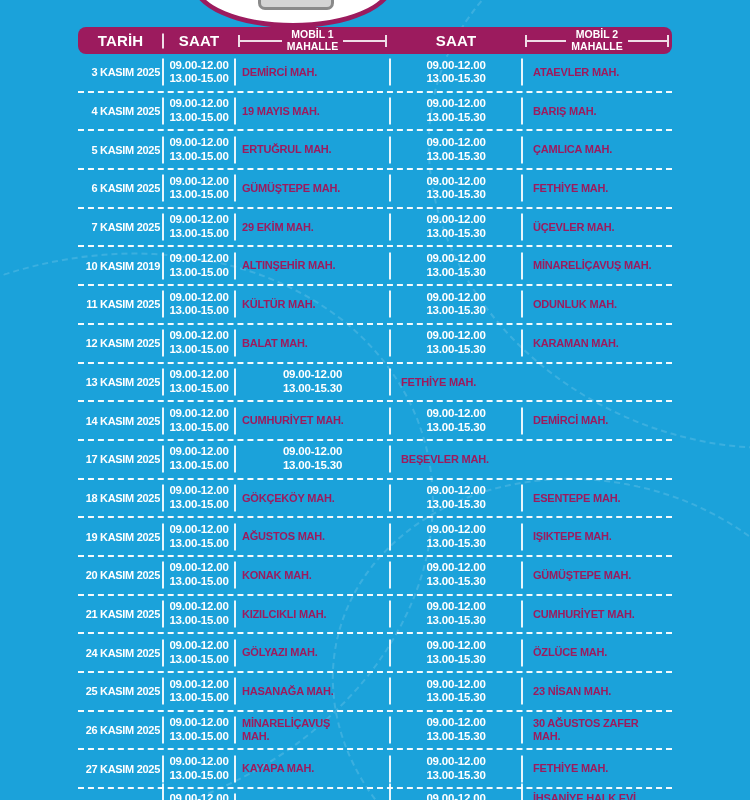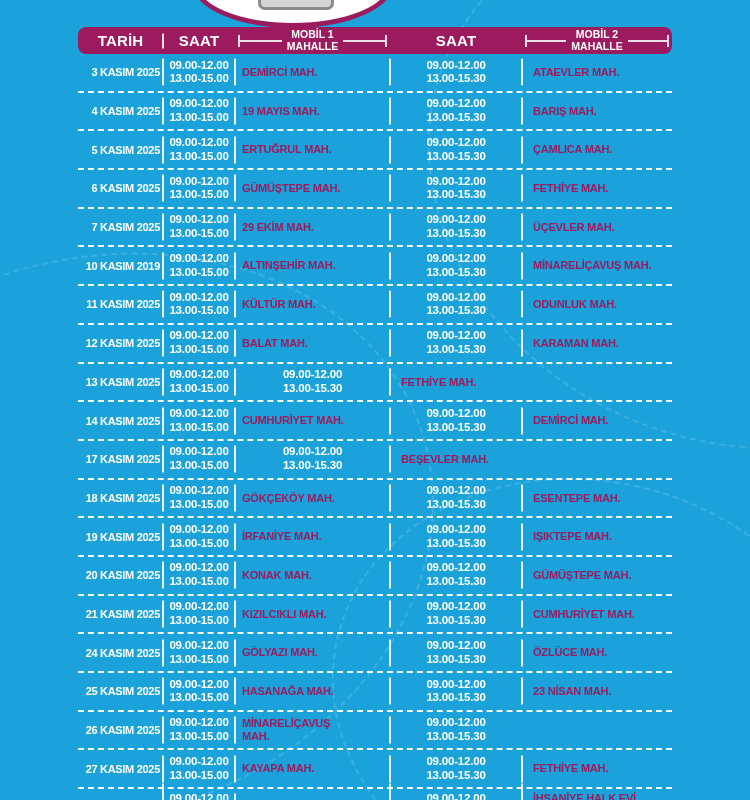--- a/index.html
+++ b/index.html
@@ -246,21 +246,21 @@
       <div>13.00-15.30</div>
     </div>
     <div class="cell c-mah c-mah2 vline">ESENTEPE MAH.</div>
   </div>
       <div class="row">
     <div class="cell c-date">19 KASIM 2025</div>
     <div class="cell c-saat vline">
       <div>09.00-12.00</div>
       <div>13.00-15.00</div>
     </div>
-    <div class="cell c-mah c-mah1 vline">İRFANİYE MAH.</div>
+    <div class="cell c-mah c-mah1 vline">AĞUSTOS MAH.</div>
     <div class="cell c-saat vline">
       <div>09.00-12.00</div>
       <div>13.00-15.30</div>
     </div>
     <div class="cell c-mah c-mah2 vline">IŞIKTEPE MAH.</div>
   </div>
       <div class="row">
     <div class="cell c-date">20 KASIM 2025</div>
     <div class="cell c-saat vline">
       <div>09.00-12.00</div>
@@ -316,20 +316,21 @@
     <div class="cell c-date">26 KASIM 2025</div>
     <div class="cell c-saat vline">
       <div>09.00-12.00</div>
       <div>13.00-15.00</div>
     </div>
     <div class="cell c-mah c-mah1 vline">MİNARELİÇAVUŞ MAH.</div>
     <div class="cell c-saat vline">
       <div>09.00-12.00</div>
       <div>13.00-15.30</div>
     </div>
+    <div class="cell c-mah c-mah2 vline">30 AĞUSTOS ZAFER MAH.</div>
   </div>
       <div class="row">
     <div class="cell c-date">27 KASIM 2025</div>
     <div class="cell c-saat vline">
       <div>09.00-12.00</div>
       <div>13.00-15.00</div>
     </div>
     <div class="cell c-mah c-mah1 vline">KAYAPA MAH.</div>
     <div class="cell c-saat vline">
       <div>09.00-12.00</div>

